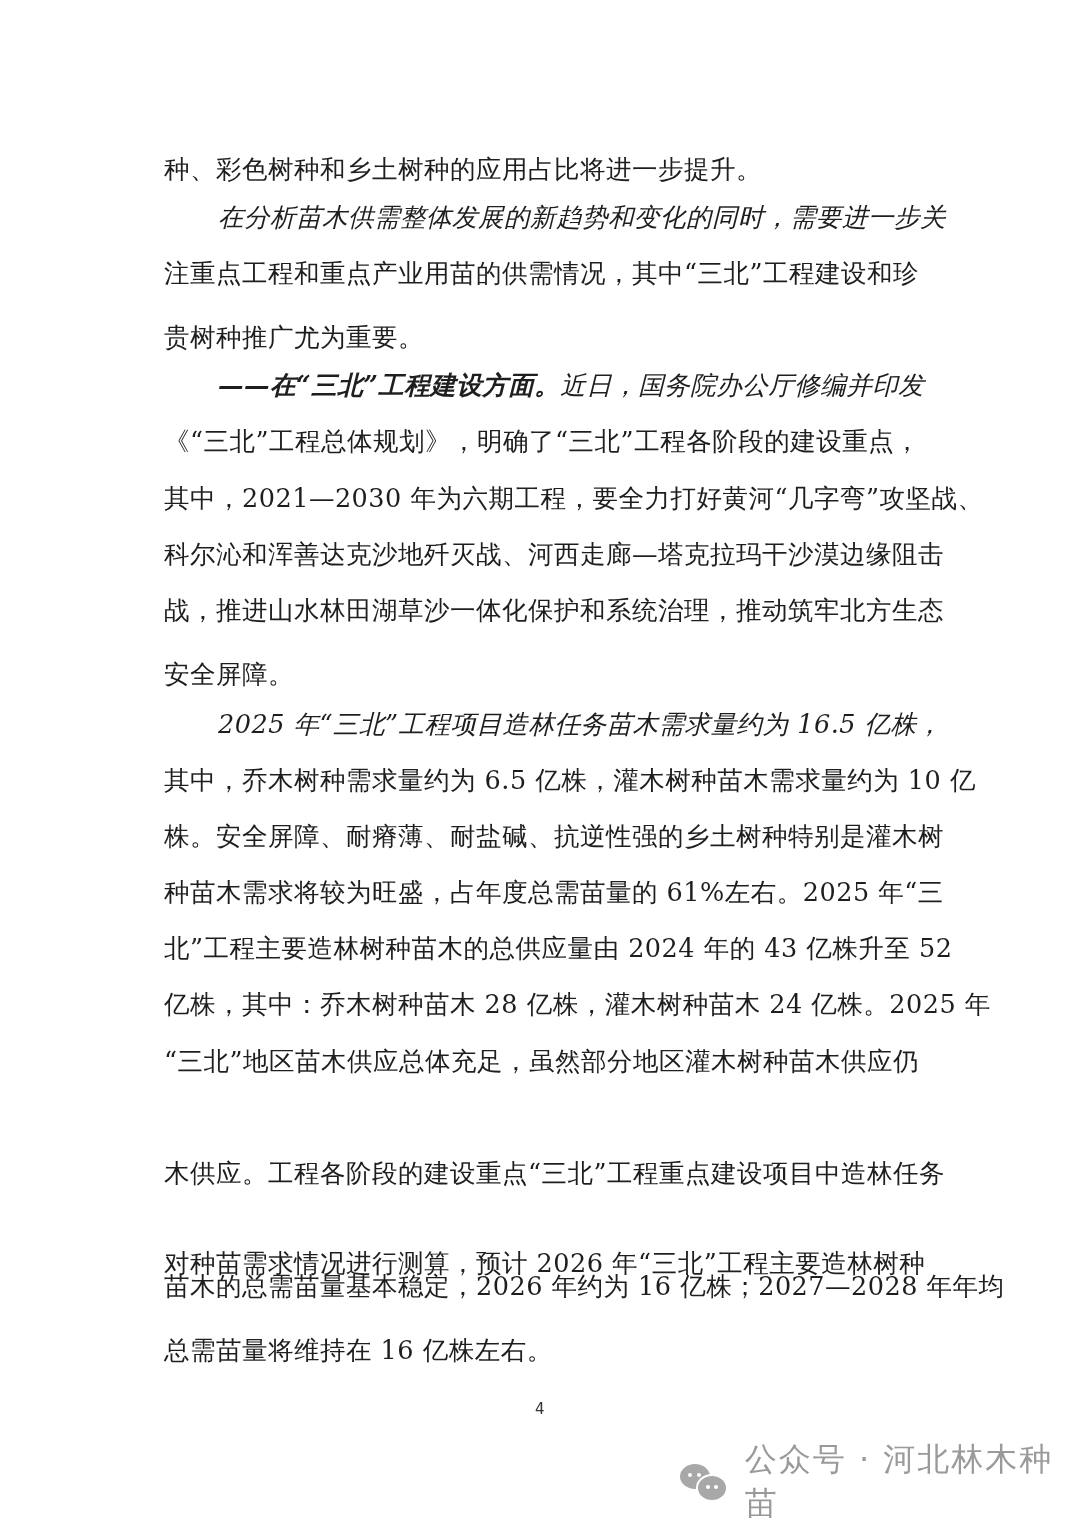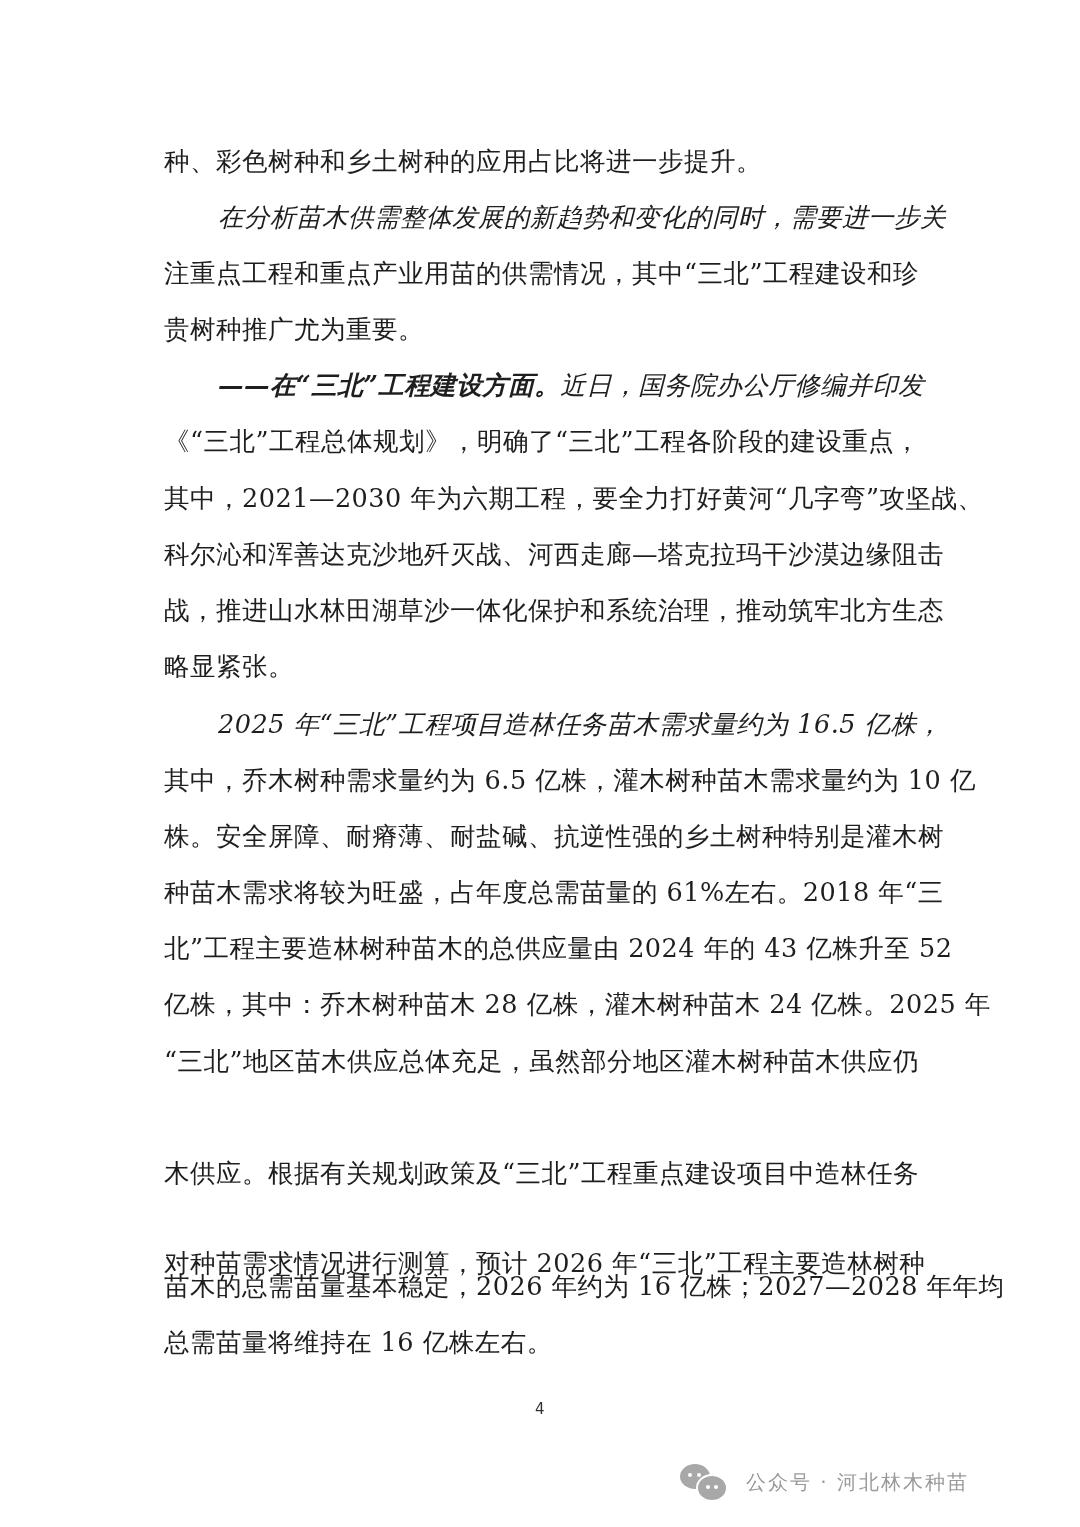--- a/index.html
+++ b/index.html
@@ -2,55 +2,55 @@
 <html><head>
 <meta charset="utf-8">
 <style>
   html, body { margin:0; padding:0; background:#ffffff; }
   body { width:1080px; height:1527px; position:relative; overflow:hidden;
          font-family: "DejaVu Serif", "Liberation Serif", serif; color:#1e1e1e; }
   .page { position:absolute; left:0; top:0; width:1080px; height:1527px; }
   .line { position:absolute; left:164px; width:752px; height:36px;
           font-size:25.5px; line-height:36px; white-space:nowrap;
           text-align:justify; text-align-last:justify; letter-spacing:0.5px; }
-  .line.last { text-align-last:left; }
+  .line.last { text-align-last:left;margin-top:8px; }
   .line.indent { left:218px; width:698px;font-style:italic; }
   .bold { font-weight:bold; }
   .page-number { position:absolute; left:535px; top:1400px; font-size:15px;
                  font-family:"DejaVu Sans", sans-serif; color:#333; }
   .watermark { position:absolute; left:680px; top:1460px; height:44px;
                display:flex; align-items:center; color:#9a9a9a;
-               font-family:"DejaVu Sans", sans-serif; font-size:20px; letter-spacing:2px; }
+               font-family:"DejaVu Sans", sans-serif; font-size:32px; letter-spacing:2px; }
   .wx-icon { width:56px; height:40px; position:relative; margin-right:10px; }
   .bubble1 { position:absolute; left:0; top:2px; width:30px; height:25px; border-radius:50%; background:#a8a8a8; }
   .bubble2 { position:absolute; left:16px; top:12px; width:28px; height:24px; border-radius:50%; background:#a8a8a8; border:2px solid #fff; }
   .eye { position:absolute; width:4px; height:4px; border-radius:50%; background:#fff; }
 </style>
 </head>
 <body>
 
 <div class="page">
   <div class="line last" style="top:143px">种、彩色树种和乡土树种的应用占比将进一步提升。</div>
   <div class="line indent" style="top:199px">在分析苗木供需整体发展的新趋势和变化的同时，需要进一步关</div>
   <div class="line" style="top:255px">注重点工程和重点产业用苗的供需情况，其中“三北”工程建设和珍</div>
   <div class="line last" style="top:311px">贵树种推广尤为重要。</div>
   <div class="line indent" style="top:367px"><span class="bold">——在“三北”工程建设方面。</span><span>近日，国务院办公厅修编并印发</span></div>
   <div class="line" style="top:423px">《“三北”工程总体规划》，明确了“三北”工程各阶段的建设重点，</div>
   <div class="line" style="top:480px">其中，2021—2030 年为六期工程，要全力打好黄河“几字弯”攻坚战、</div>
   <div class="line" style="top:536px">科尔沁和浑善达克沙地歼灭战、河西走廊—塔克拉玛干沙漠边缘阻击</div>
   <div class="line" style="top:592px">战，推进山水林田湖草沙一体化保护和系统治理，推动筑牢北方生态</div>
-  <div class="line last" style="top:648px">略显紧张。</div>
+  <div class="line last" style="top:648px">安全屏障。</div>
   <div class="line indent" style="top:706px">2025 年“三北”工程项目造林任务苗木需求量约为 16.5 亿株，</div>
   <div class="line" style="top:762px">其中，乔木树种需求量约为 6.5 亿株，灌木树种苗木需求量约为 10 亿</div>
   <div class="line" style="top:818px">株。安全屏障、耐瘠薄、耐盐碱、抗逆性强的乡土树种特别是灌木树</div>
-  <div class="line" style="top:874px">种苗木需求将较为旺盛，占年度总需苗量的 61%左右。2018 年“三</div>
+  <div class="line" style="top:874px">种苗木需求将较为旺盛，占年度总需苗量的 61%左右。2025 年“三</div>
   <div class="line" style="top:930px">北”工程主要造林树种苗木的总供应量由 2024 年的 43 亿株升至 52</div>
   <div class="line" style="top:986px">亿株，其中：乔木树种苗木 28 亿株，灌木树种苗木 24 亿株。2025 年</div>
   <div class="line" style="top:1043px">“三北”地区苗木供应总体充足，虽然部分地区灌木树种苗木供应仍</div>
-  <div class="line" style="top:1155px">木供应。根据有关规划政策及“三北”工程重点建设项目中造林任务</div>
+  <div class="line" style="top:1155px">木供应。工程各阶段的建设重点“三北”工程重点建设项目中造林任务</div>
   <div class="line" style="top:1245px">对种苗需求情况进行测算，预计 2026 年“三北”工程主要造林树种</div>
   <div class="line" style="top:1268px">苗木的总需苗量基本稳定，2026 年约为 16 亿株；2027—2028 年年均</div>
   <div class="line last" style="top:1324px">总需苗量将维持在 16 亿株左右。</div>
 
   <div class="page-number">4</div>
 
   <div class="watermark">
     <div class="wx-icon">
       <div class="bubble1">
           <span class="eye" style="left:8px;top:9px"></span>

